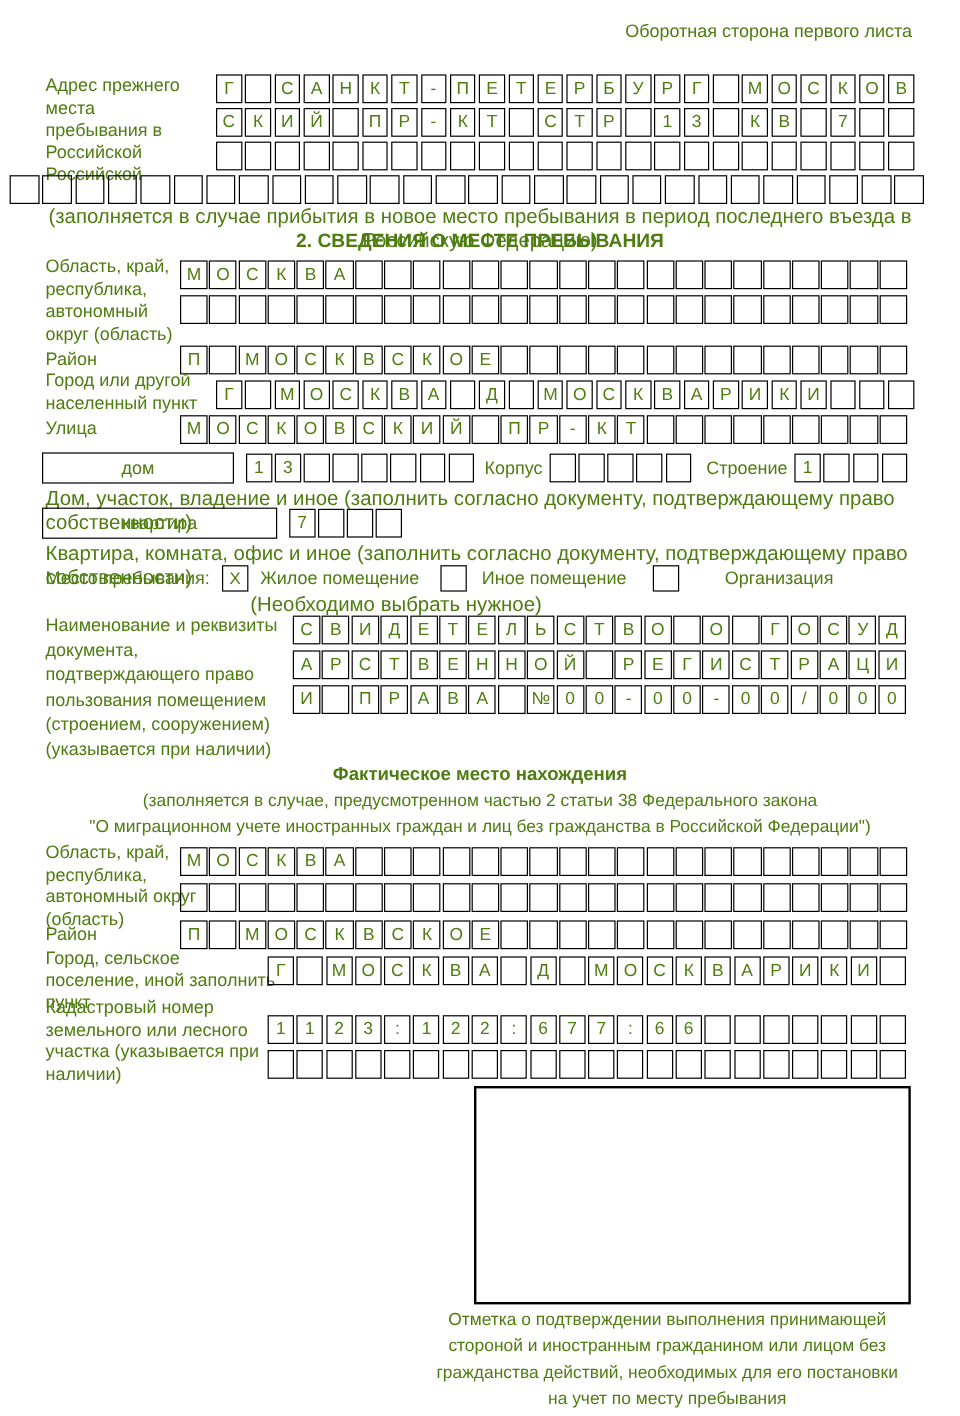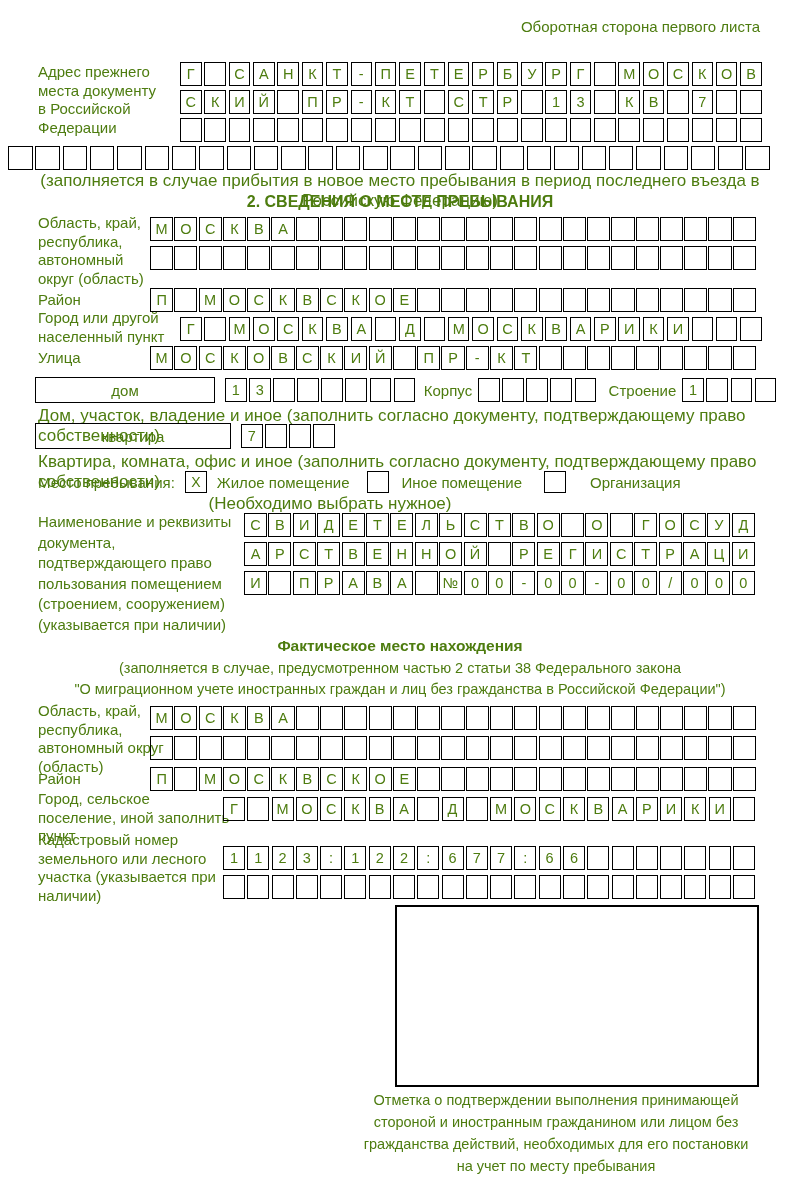--- a/index.html
+++ b/index.html
@@ -30,21 +30,21 @@
   .mark-cap{position:absolute;left:362px;top:1089px;width:388px;font-size:14.5px;
             line-height:22px;text-align:center;}
 </style>
 </head>
 <body>
 
 <div class="page">
 
   <div class="hdr-note">Оборотная сторона первого листа</div>
 
-  <div class="lbl" style="left:38px;top:63px;width:122px;">Адрес прежнего места документу в Российской Федерации</div>
+  <div class="lbl" style="left:38px;top:63px;width:122px;">Адрес прежнего места пребывания в Российской Российской</div>
   <div class="cellrow r24" style="top:62px;">
       <div class="cell">Г</div>
       <div class="cell"></div>
       <div class="cell">С</div>
       <div class="cell">А</div>
       <div class="cell">Н</div>
       <div class="cell">К</div>
       <div class="cell">Т</div>
       <div class="cell">-</div>
       <div class="cell">П</div>
@@ -286,21 +286,21 @@
       <div class="cell"></div>
       <div class="cell"></div>
       <div class="cell"></div>
       <div class="cell"></div>
       <div class="cell"></div>
       <div class="cell"></div>
       <div class="cell"></div>
     </div>
 
   <div class="inline-row" style="left:35px;top:377px;">
-    <div class="named-box" style="width:180px;text-align:center;">дом</div>
+    <div class="named-box" style="width:160px;text-align:center;">дом</div>
     <div class="inline-cells" style="margin-left:10px;">
         <div class="cell">1</div>
         <div class="cell">3</div>
         <div class="cell"></div>
         <div class="cell"></div>
         <div class="cell"></div>
         <div class="cell"></div>
         <div class="cell"></div>
         <div class="cell"></div>
       </div>
@@ -333,21 +333,21 @@
   </div>
   <div class="cap" style="left:38px;top:452px;">Квартира, комната, офис и иное (заполнить согласно документу, подтверждающему право собственности)</div>
 
   <div class="inline-row" style="left:38px;top:471px;">
     <div class="opt-lbl">Место пребывания:</div>
     <div class="chk" style="margin-left:10px;">X</div>
     <div class="opt-lbl" style="margin-left:10px;">Жилое помещение</div>
     <div class="chk" style="margin-left:18px;"></div>
     <div class="opt-lbl" style="margin-left:12px;">Иное помещение</div>
     <div class="chk" style="margin-left:22px;"></div>
-    <div class="opt-lbl" style="margin-left:24px;">Организация</div>
+    <div class="opt-lbl" style="margin-left:38px;">Организация</div>
   </div>
   <div class="cap center" style="left:140px;top:494px;width:380px;">(Необходимо выбрать нужное)</div>
 
   <div class="lbl" style="left:38px;top:512px;width:206px;line-height:20.5px;">Наименование и реквизиты документа, подтверждающего право пользования помещением (строением, сооружением) (указывается при наличии)</div>
   <div class="cellrow r21" style="top:513px;">
       <div class="cell">С</div>
       <div class="cell">В</div>
       <div class="cell">И</div>
       <div class="cell">Д</div>
       <div class="cell">Е</div>

